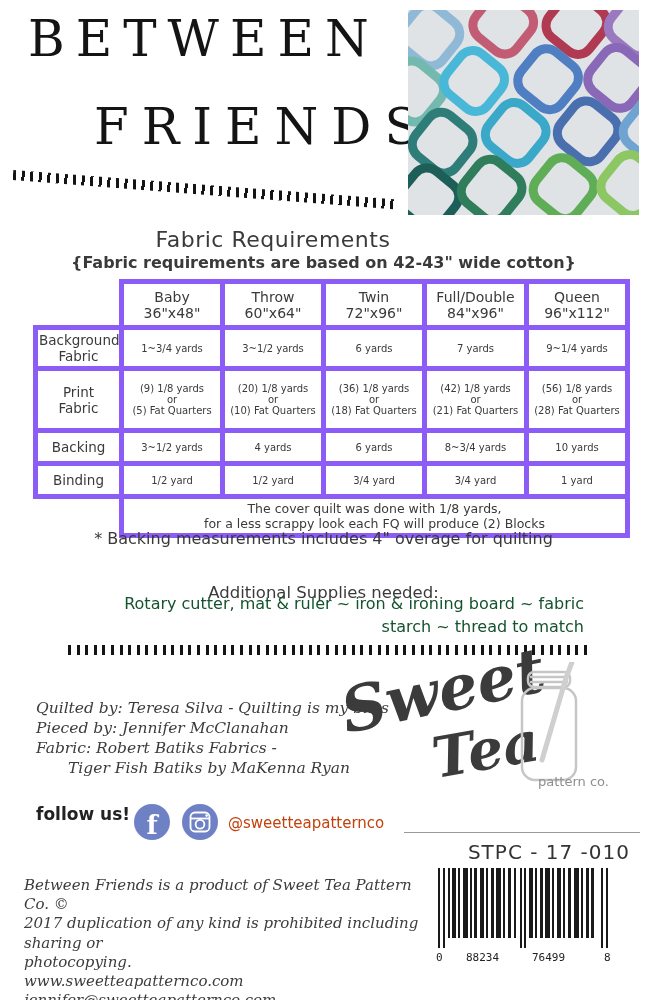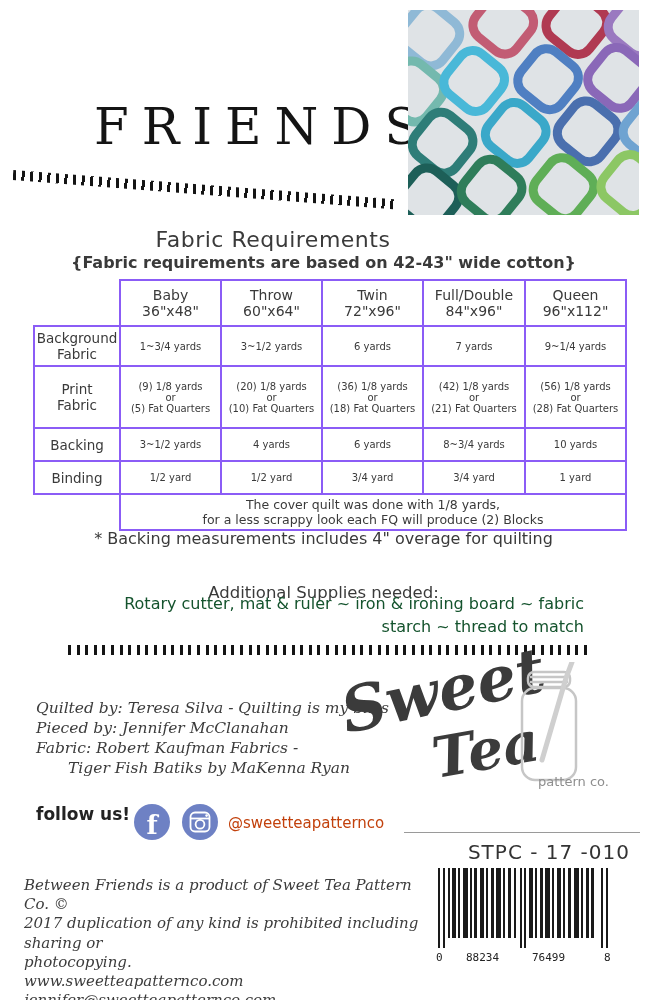--- a/index.html
+++ b/index.html
@@ -21,21 +21,21 @@
   .quilt-photo { position:absolute; left:408px; top:10px; width:231px; height:205px; }
 
   
   .section-heading { position:absolute; left:0; top:227px; width:546px; text-align:center;
                      font-size:22px; color:#3a3a3a; letter-spacing:0.5px; }
   .section-subheading { position:absolute; left:0; top:253px; width:647px; text-align:center;
                         font-size:16px; color:#3a3a3a;font-weight:bold; }
 
   table.fabric { position:absolute; left:33px; top:279px; width:592px;
                  border-collapse:collapse; table-layout:fixed; }
-  table.fabric th, table.fabric td { border:2px solid #8b5cf6; text-align:center;
+  table.fabric th, table.fabric td { border:5px solid #8b5cf6; text-align:center;
                  vertical-align:middle; color:#3a3a3a; font-weight:400; padding:2px 1px; }
   table.fabric .blank { border:none; }
   table.fabric tr.hdr  { height:46px; } table.fabric tr.hdr th { font-size:14px; }
   table.fabric tr.r0 { height:40px; }
   table.fabric tr.r1 { height:62px; }
   table.fabric tr.r2 { height:33px; }
   table.fabric tr.r3 { height:33px; }
   table.fabric tr.ftr { height:34px; }
   table.fabric td.val { font-size:10px; }
   table.fabric th.rowlabel { font-size:13.5px; }
@@ -85,20 +85,21 @@
 
   
   .legal { position:absolute; left:24px; top:876px; width:400px; font-family:"DejaVu Serif", serif;
            font-style:italic; font-size:15px; line-height:1.28; color:#3c3c3c; }
 </style>
 </head>
 <body>
 
 <div class="page">
 
+  <div class="title-line1">BETWEEN</div>
   <div class="title-line2">FRIENDS</div>
   <div class="dash-line dash-top"></div>
 
   <svg class="quilt-photo" viewBox="0 0 232 205" preserveAspectRatio="none">
     <rect x="0" y="0" width="232" height="205" fill="#dfe3e6"></rect>
     <g fill="none" stroke-width="9" transform="rotate(-6 116 102)">
       <rect x="4" y="-10" width="52" height="52" rx="15" transform="rotate(45 30 16)" stroke="#8fb9d6"></rect>
       <rect x="79" y="-14" width="52" height="52" rx="15" transform="rotate(45 105 12)" stroke="#c25c74"></rect>
       <rect x="152" y="-6" width="52" height="52" rx="15" transform="rotate(45 178 20)" stroke="#b03a52"></rect>
       <rect x="214" y="2" width="52" height="52" rx="15" transform="rotate(45 240 28)" stroke="#9a79c0"></rect>
@@ -197,21 +198,21 @@
 
   <div class="backing-note">* Backing measurements includes 4" overage for quilting</div>
   <div class="supplies-heading">Additional Supplies needed:</div>
   <div class="supplies-text pre">Rotary cutter, mat &amp; ruler ~ iron &amp; ironing board ~ fabric
 starch ~ thread to match</div>
   <div class="dash-line dash-mid"></div>
 
   <div class="credits">
     <div>Quilted by: Teresa Silva - Quilting is my bliss</div>
     <div>Pieced by:  Jennifer McClanahan</div>
-    <div>Fabric: Robert Kaufman Fabrics -</div>
+    <div>Fabric: Robert Batiks Fabrics -</div>
     <div class="indent">Tiger Fish Batiks by MaKenna Ryan</div>
   </div>
 
   <div class="logo">
     <div class="logo-word1">Sweet</div>
     <div class="logo-word2">Tea</div>
     <svg class="jar" width="95" height="128" viewBox="0 0 95 128">
       <g fill="none" stroke="#c6c6c6" stroke-width="2.5">
         <rect x="28" y="10" width="42" height="15" rx="6"></rect>
         <path d="M30 15 h38 M30 20 h38"></path>

